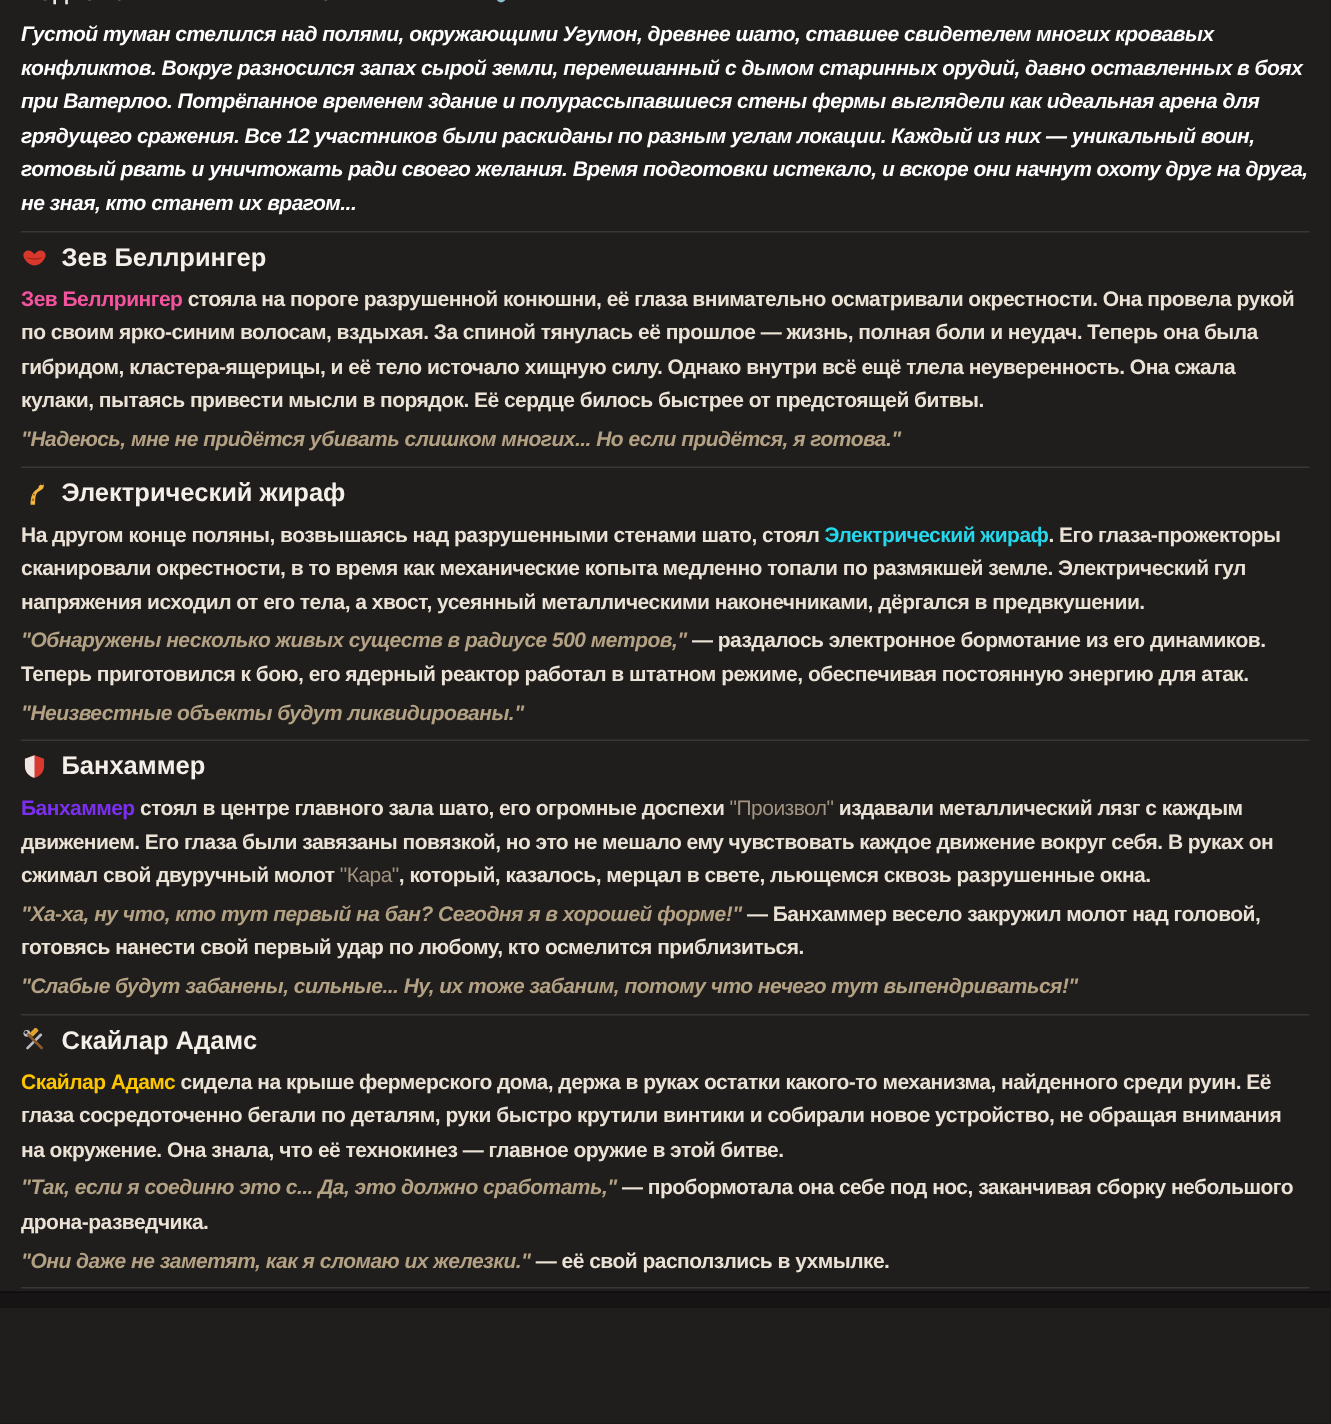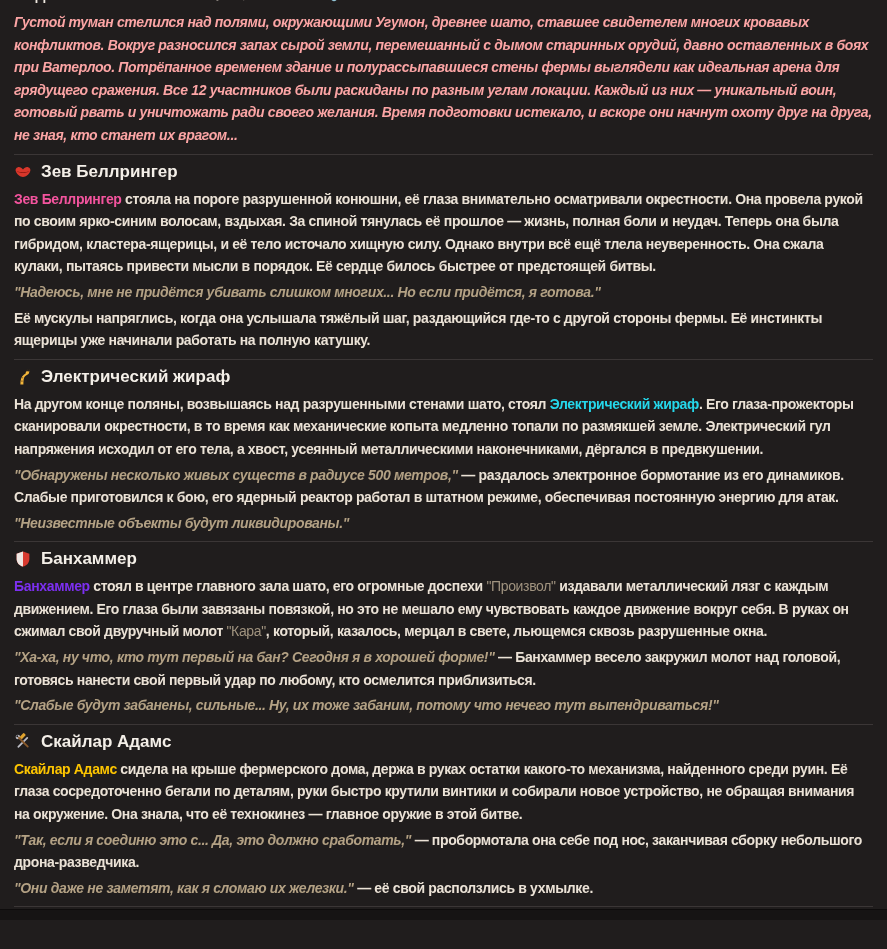--- a/index.html
+++ b/index.html
@@ -12,21 +12,21 @@
   .content{padding:0 14px;}
   
   .post-header{height:7px;overflow:hidden;position:relative;}
   .post-header-inner{position:absolute;top:-13px;left:14px;right:6px;display:flex;align-items:center;gap:10px;white-space:nowrap;}
   .post-title{font-weight:bold;font-size:14px;letter-spacing:.4px;color:#efe9e0;}
   .post-meta{font-size:11.5px;color:#8d8781;}
   .meta-ico{font-size:11px;color:#8d8781;}
   .corner-ico{margin-left:auto;color:#8a8683;font-size:12px;}
   
   .blk{margin:0 0 3px;font-size:14px;font-weight:700;line-height:22.6px;letter-spacing:-0.35px;color:#ebe2d6;}
-  .intro{font-style:italic;margin-top:4px;color:#fca5a5;}
+  .intro{font-style:italic;margin-top:4px;color:#ffffff;}
   .q{color:#b3a184;font-style:italic;}
   .term{color:#a0937f;font-weight:400;}
   .nm{font-weight:700;}
   .s0{color:#f4549e;} .s1{color:#25d7ea;} .s2{color:#7c2ff0;} .s3{color:#fdc500;}
   hr{border:0;border-top:1px solid #3b3636;margin:7px 0 2px;}
   .sec-h{display:flex;align-items:center;gap:9px;margin:7px 0 6px;font-size:17px;line-height:20px;font-weight:700;color:#f4efe8;}
   .ico{display:inline-flex;width:18px;height:18px;flex:0 0 18px;}
   .ico svg{width:18px;height:18px;}
   .bottom-strip{height:10px;background:#161414;border-top:1px solid #0e0c0c;}
 </style>
@@ -53,36 +53,35 @@
       <span class="ico">
         <svg viewBox="0 0 24 24">
             <path fill="#d8372b" d="M12 8.6C10.4 6.4 7.8 4.9 5.3 5.5 2.8 6.1 1.4 8.6 2.4 11.1 4 15.3 8 18.6 12 18.6s8-3.3 9.6-7.5c1-2.5-.4-5-2.9-5.6-2.5-.6-5.1.9-6.7 3.1z"></path>
             <path fill="#8c1711" d="M3 10.6c6 2.4 12 2.4 18 0-6 3.6-12 3.6-18 0z"></path>
           </svg>
       </span>
       <span>Зев Беллрингер</span>
     </h2>
     <p class="blk"><span class="nm s0">Зев Беллрингер</span><span> стояла на пороге разрушенной конюшни, её глаза внимательно осматривали окрестности. Она провела рукой по своим ярко-синим волосам, вздыхая. За спиной тянулась её прошлое — жизнь, полная боли и неудач. Теперь она была гибридом, кластера-ящерицы, и её тело источало хищную силу. Однако внутри всё ещё тлела неуверенность. Она сжала кулаки, пытаясь привести мысли в порядок. Её сердце билось быстрее от предстоящей битвы.</span></p>
     <p class="blk"><span class="q">"Надеюсь, мне не придётся убивать слишком многих... Но если придётся, я готова."</span></p>
-    <p class="blk"><span>Её мускулы напряглись, когда она услышала тяжёлый шаг, раздающийся где-то с другой стороны фермы. Её инстинкты ящерицы уже начинали работать на полную катушку.</span></p>
 
     <hr>
     <h2 class="sec-h">
       <span class="ico">
         <svg viewBox="0 0 24 24">
             <path fill="#f3b63a" d="M8.5 22c0-5.5 1-10.5 4.5-13l2.5-1.8c.1-1 .3-2.4 1.6-2.8.9-.3 1.4.4 2.1.1l1.3-.6-.5 2.6c-.2 1-.9 1.6-1.8 2.1l-3.1 2.1C12.8 12.4 12.5 16.5 12.5 22h-4z"></path>
             <circle cx="10.6" cy="17.5" r="1.1" fill="#9a6b22"></circle>
             <circle cx="11.5" cy="13" r="0.9" fill="#9a6b22"></circle>
             <path fill="#7a5518" d="M16.9 3.2l.5-1.2.6 1.1-1.1.1zm2.6-.3l.7-.9.3 1.2-1-.3z"></path>
           </svg>
       </span>
       <span>Электрический жираф</span>
     </h2>
     <p class="blk"><span>На другом конце поляны, возвышаясь над разрушенными стенами шато, стоял </span><span class="nm s1">Электрический жираф</span><span>. Его глаза-прожекторы сканировали окрестности, в то время как механические копыта медленно топали по размякшей земле. Электрический гул напряжения исходил от его тела, а хвост, усеянный металлическими наконечниками, дёргался в предвкушении.</span></p>
-    <p class="blk"><span class="q">"Обнаружены несколько живых существ в радиусе 500 метров,"</span><span> — раздалось электронное бормотание из его динамиков. Слабые приготовился к бою, его ядерный реактор работал в штатном режиме, обеспечивая постоянную энергию для атак.</span></p>
+    <p class="blk"><span class="q">"Обнаружены несколько живых существ в радиусе 500 метров,"</span><span> — раздалось электронное бормотание из его динамиков. Теперь приготовился к бою, его ядерный реактор работал в штатном режиме, обеспечивая постоянную энергию для атак.</span></p>
     <p class="blk"><span class="q">"Неизвестные объекты будут ликвидированы."</span></p>
 
     <hr>
     <h2 class="sec-h">
       <span class="ico">
         <svg viewBox="0 0 24 24">
             <path d="M12 2l8.5 3v6.5c0 5.5-3.5 9.3-8.5 10.5C7 20.8 3.5 17 3.5 11.5V5L12 2z" fill="#d83a30"></path>
             <path d="M12 2L3.5 5v6.5C3.5 17 7 20.8 12 22V2z" fill="#efe7e3"></path>
           </svg>
       </span>

